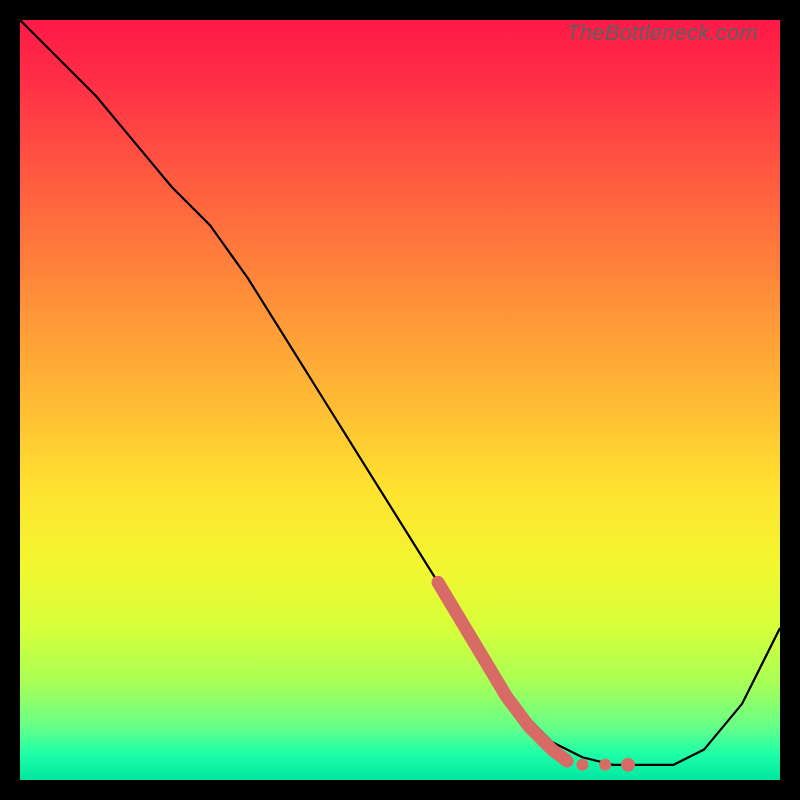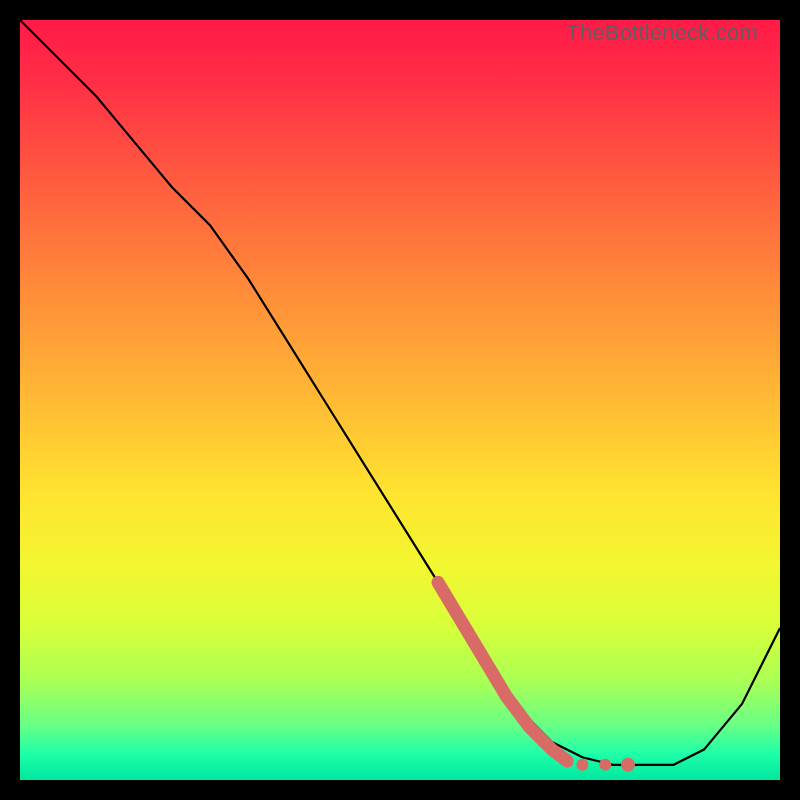--- a/index.html
+++ b/index.html
@@ -28,20 +28,21 @@
   }
   .watermark {
     position: absolute;
     top: 0px;
     right: 22px;
     color: #5f5f5f;
     font-size: 22px;
     font-weight: 500;
     letter-spacing: 0.2px;
     user-select: none;
+    font-style: italic;
   }
   svg { display: block; }
 </style>
 </head>
 <body>
 
 <div class="frame">
   <div class="plot">
     <svg id="chart-svg" width="760" height="760" viewBox="0 0 760 760">
       <defs>

